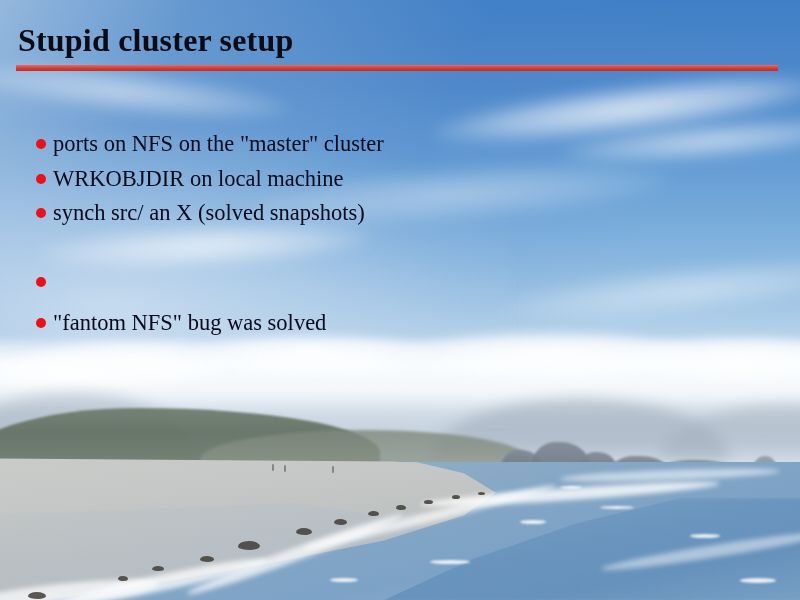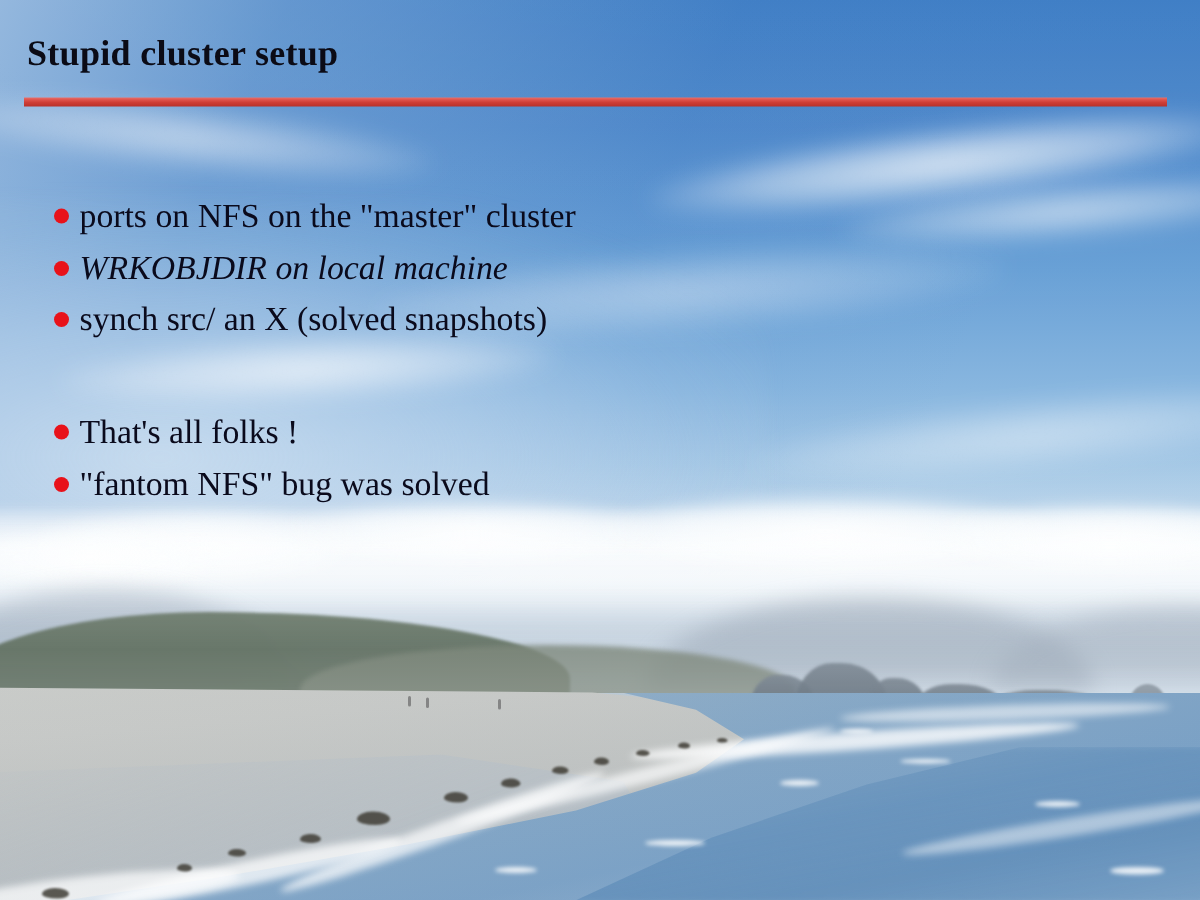--- a/index.html
+++ b/index.html
@@ -331,21 +331,21 @@
   
   .content {
     position: absolute;
     inset: 0;
   }
 
   .slide-title {
     position: absolute;
     left: 18px;
     top: 23px;
-    font-size: 24px;
+    font-size: 32px;
     font-weight: bold;
     color: #0B0B16;
     letter-spacing: 0.2px;
     line-height: 1.1;
     white-space: nowrap;
   }
 
   .title-rule {
     position: absolute;
     left: 16px;
@@ -477,33 +477,32 @@
 
     <div class="title-rule"></div>
 
     <div class="bullets">
 
       <div class="bullet-row" style="left:36px; top:133px;">
         <span class="bullet-dot"></span>
         <span class="bullet-text">ports on NFS on the "master" cluster</span>
       </div>
 
-      <div class="bullet-row" style="left:36px; top:168px;font-style:italic;">
+      <div class="bullet-row" style="left:36px; top:168px;">
         <span class="bullet-dot"></span>
         <span class="bullet-text">WRKOBJDIR on local machine</span>
       </div>
 
       <div class="bullet-row" style="left:36px; top:202px;">
         <span class="bullet-dot"></span>
         <span class="bullet-text">synch src/ an X (solved snapshots)</span>
       </div>
 
       <div class="bullet-row" style="left:36px; top:277px;">
         <span class="bullet-dot"></span>
-        <span class="bullet-text">That's all folks !</span>
       </div>
 
       <div class="bullet-row" style="left:36px; top:312px;">
         <span class="bullet-dot"></span>
         <span class="bullet-text">"fantom NFS" bug was solved</span>
       </div>
 
     </div>
   </div>
 

